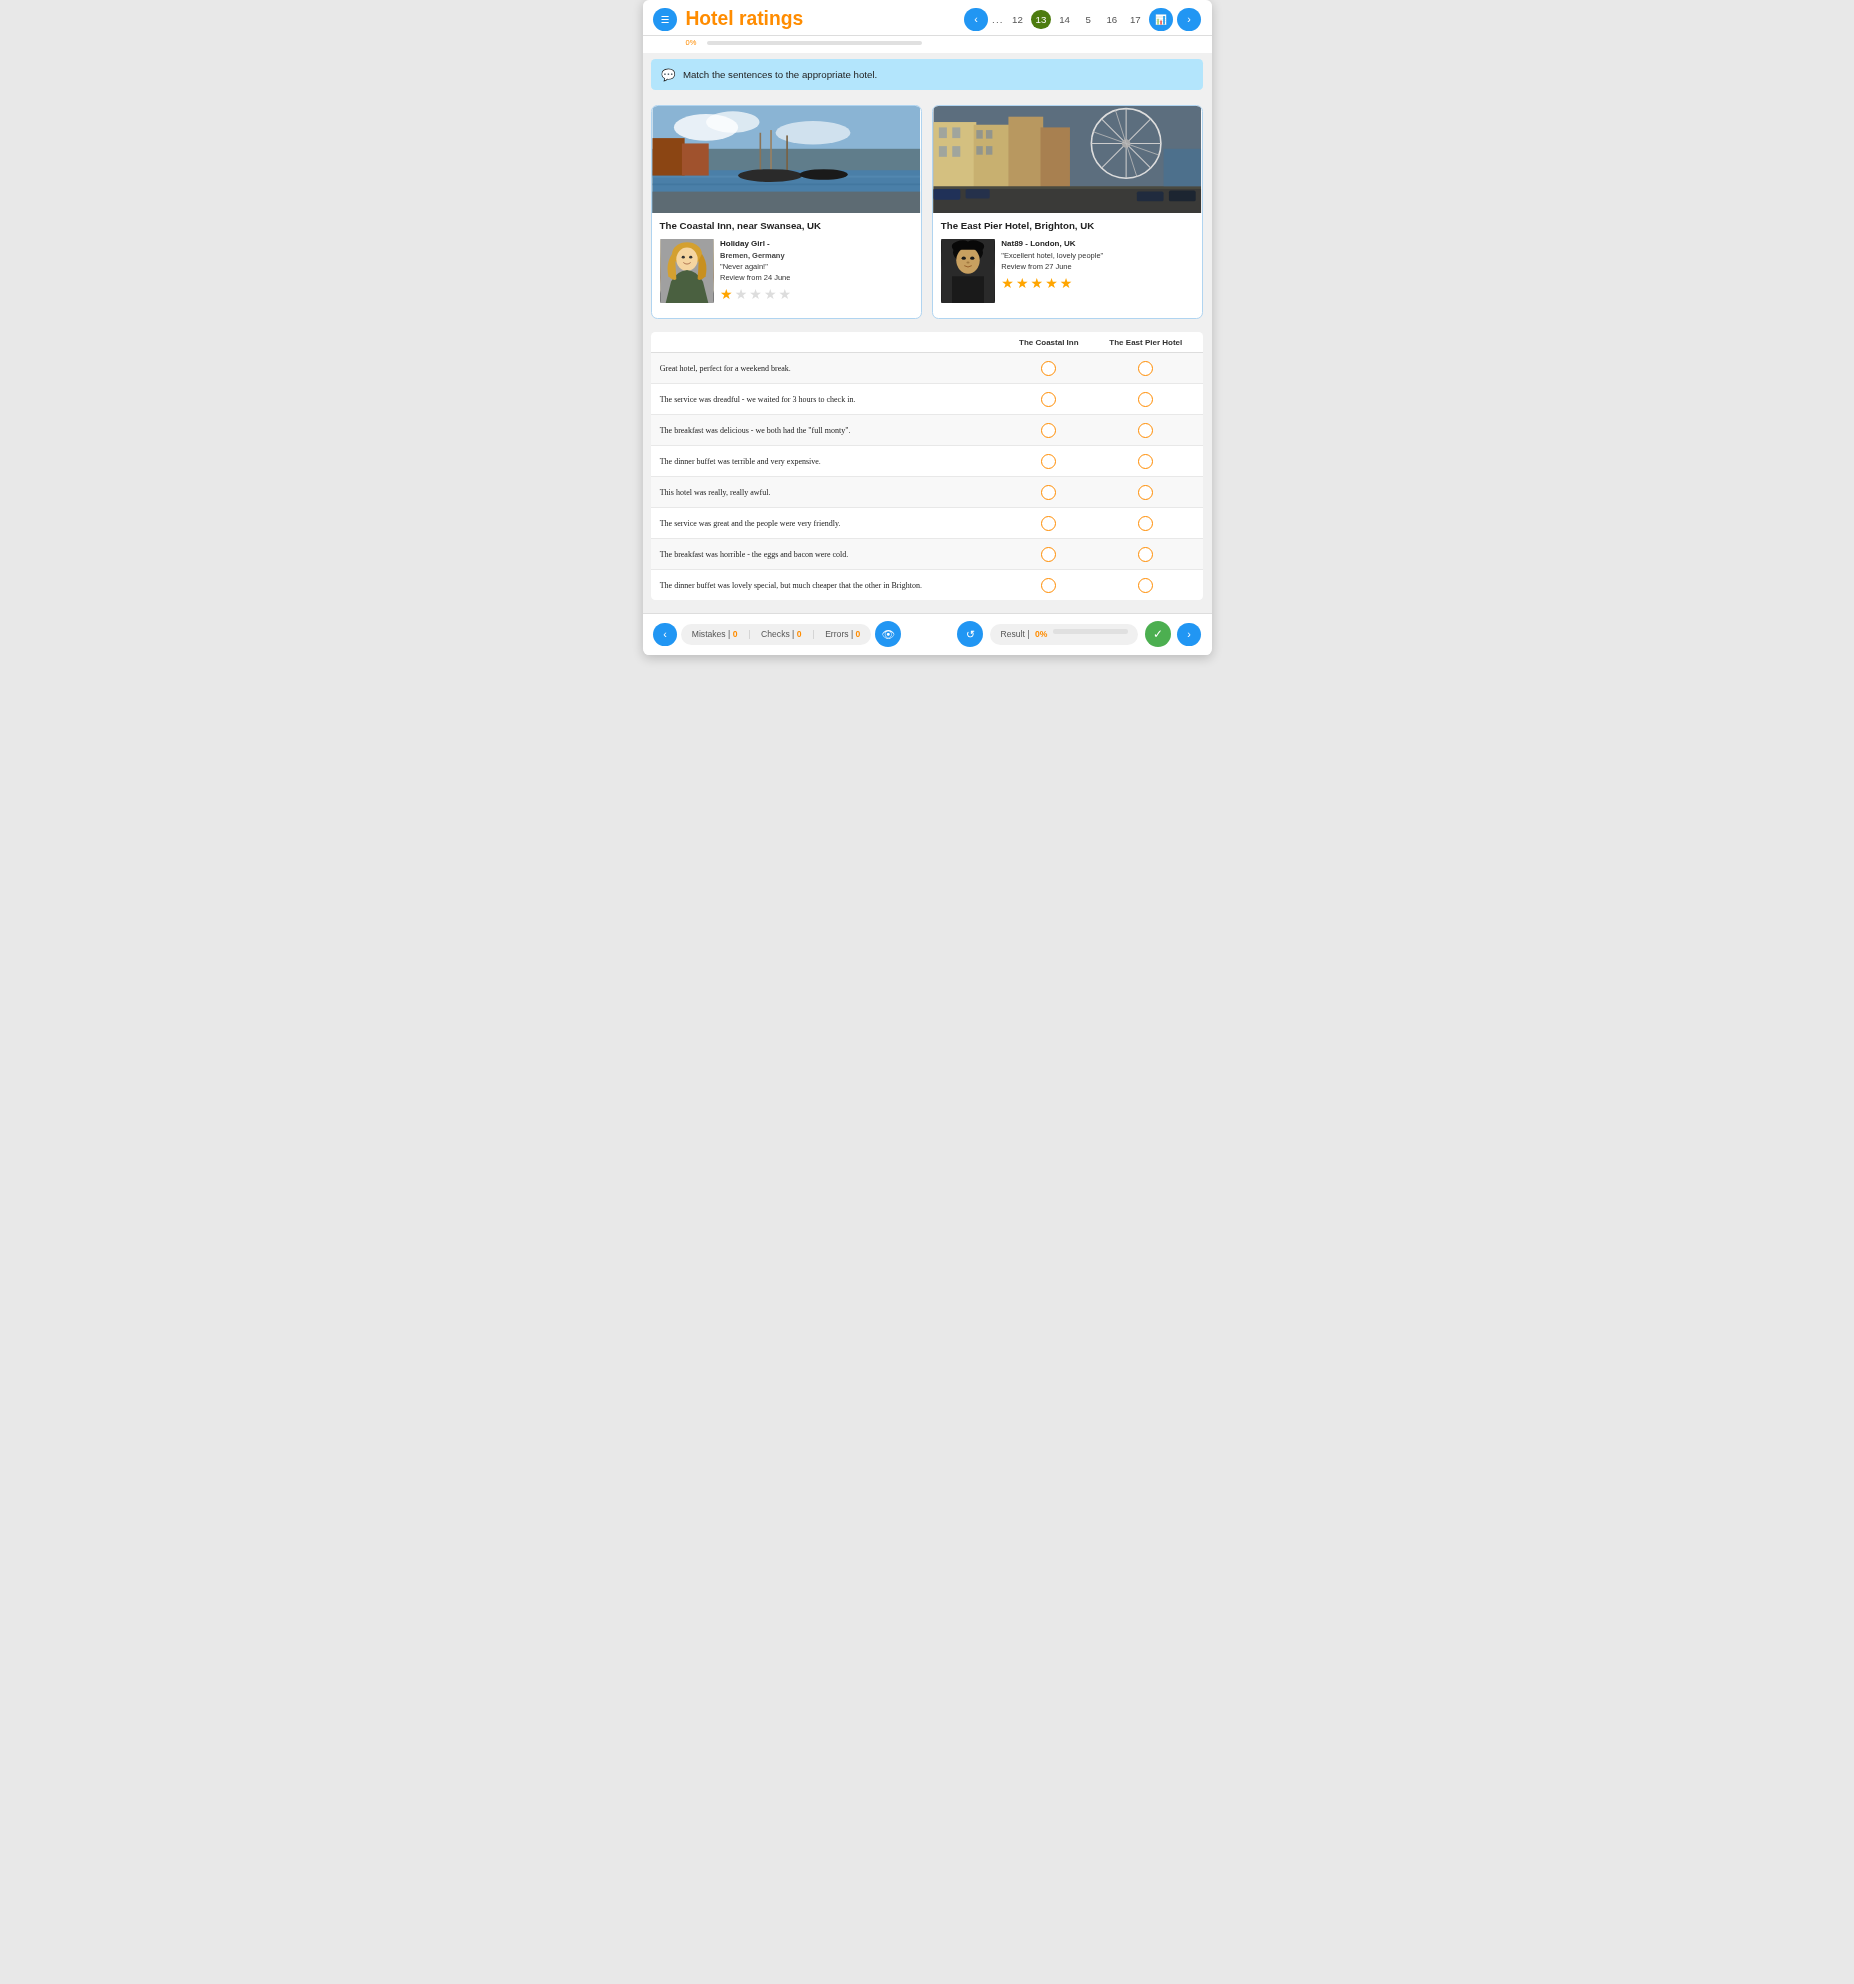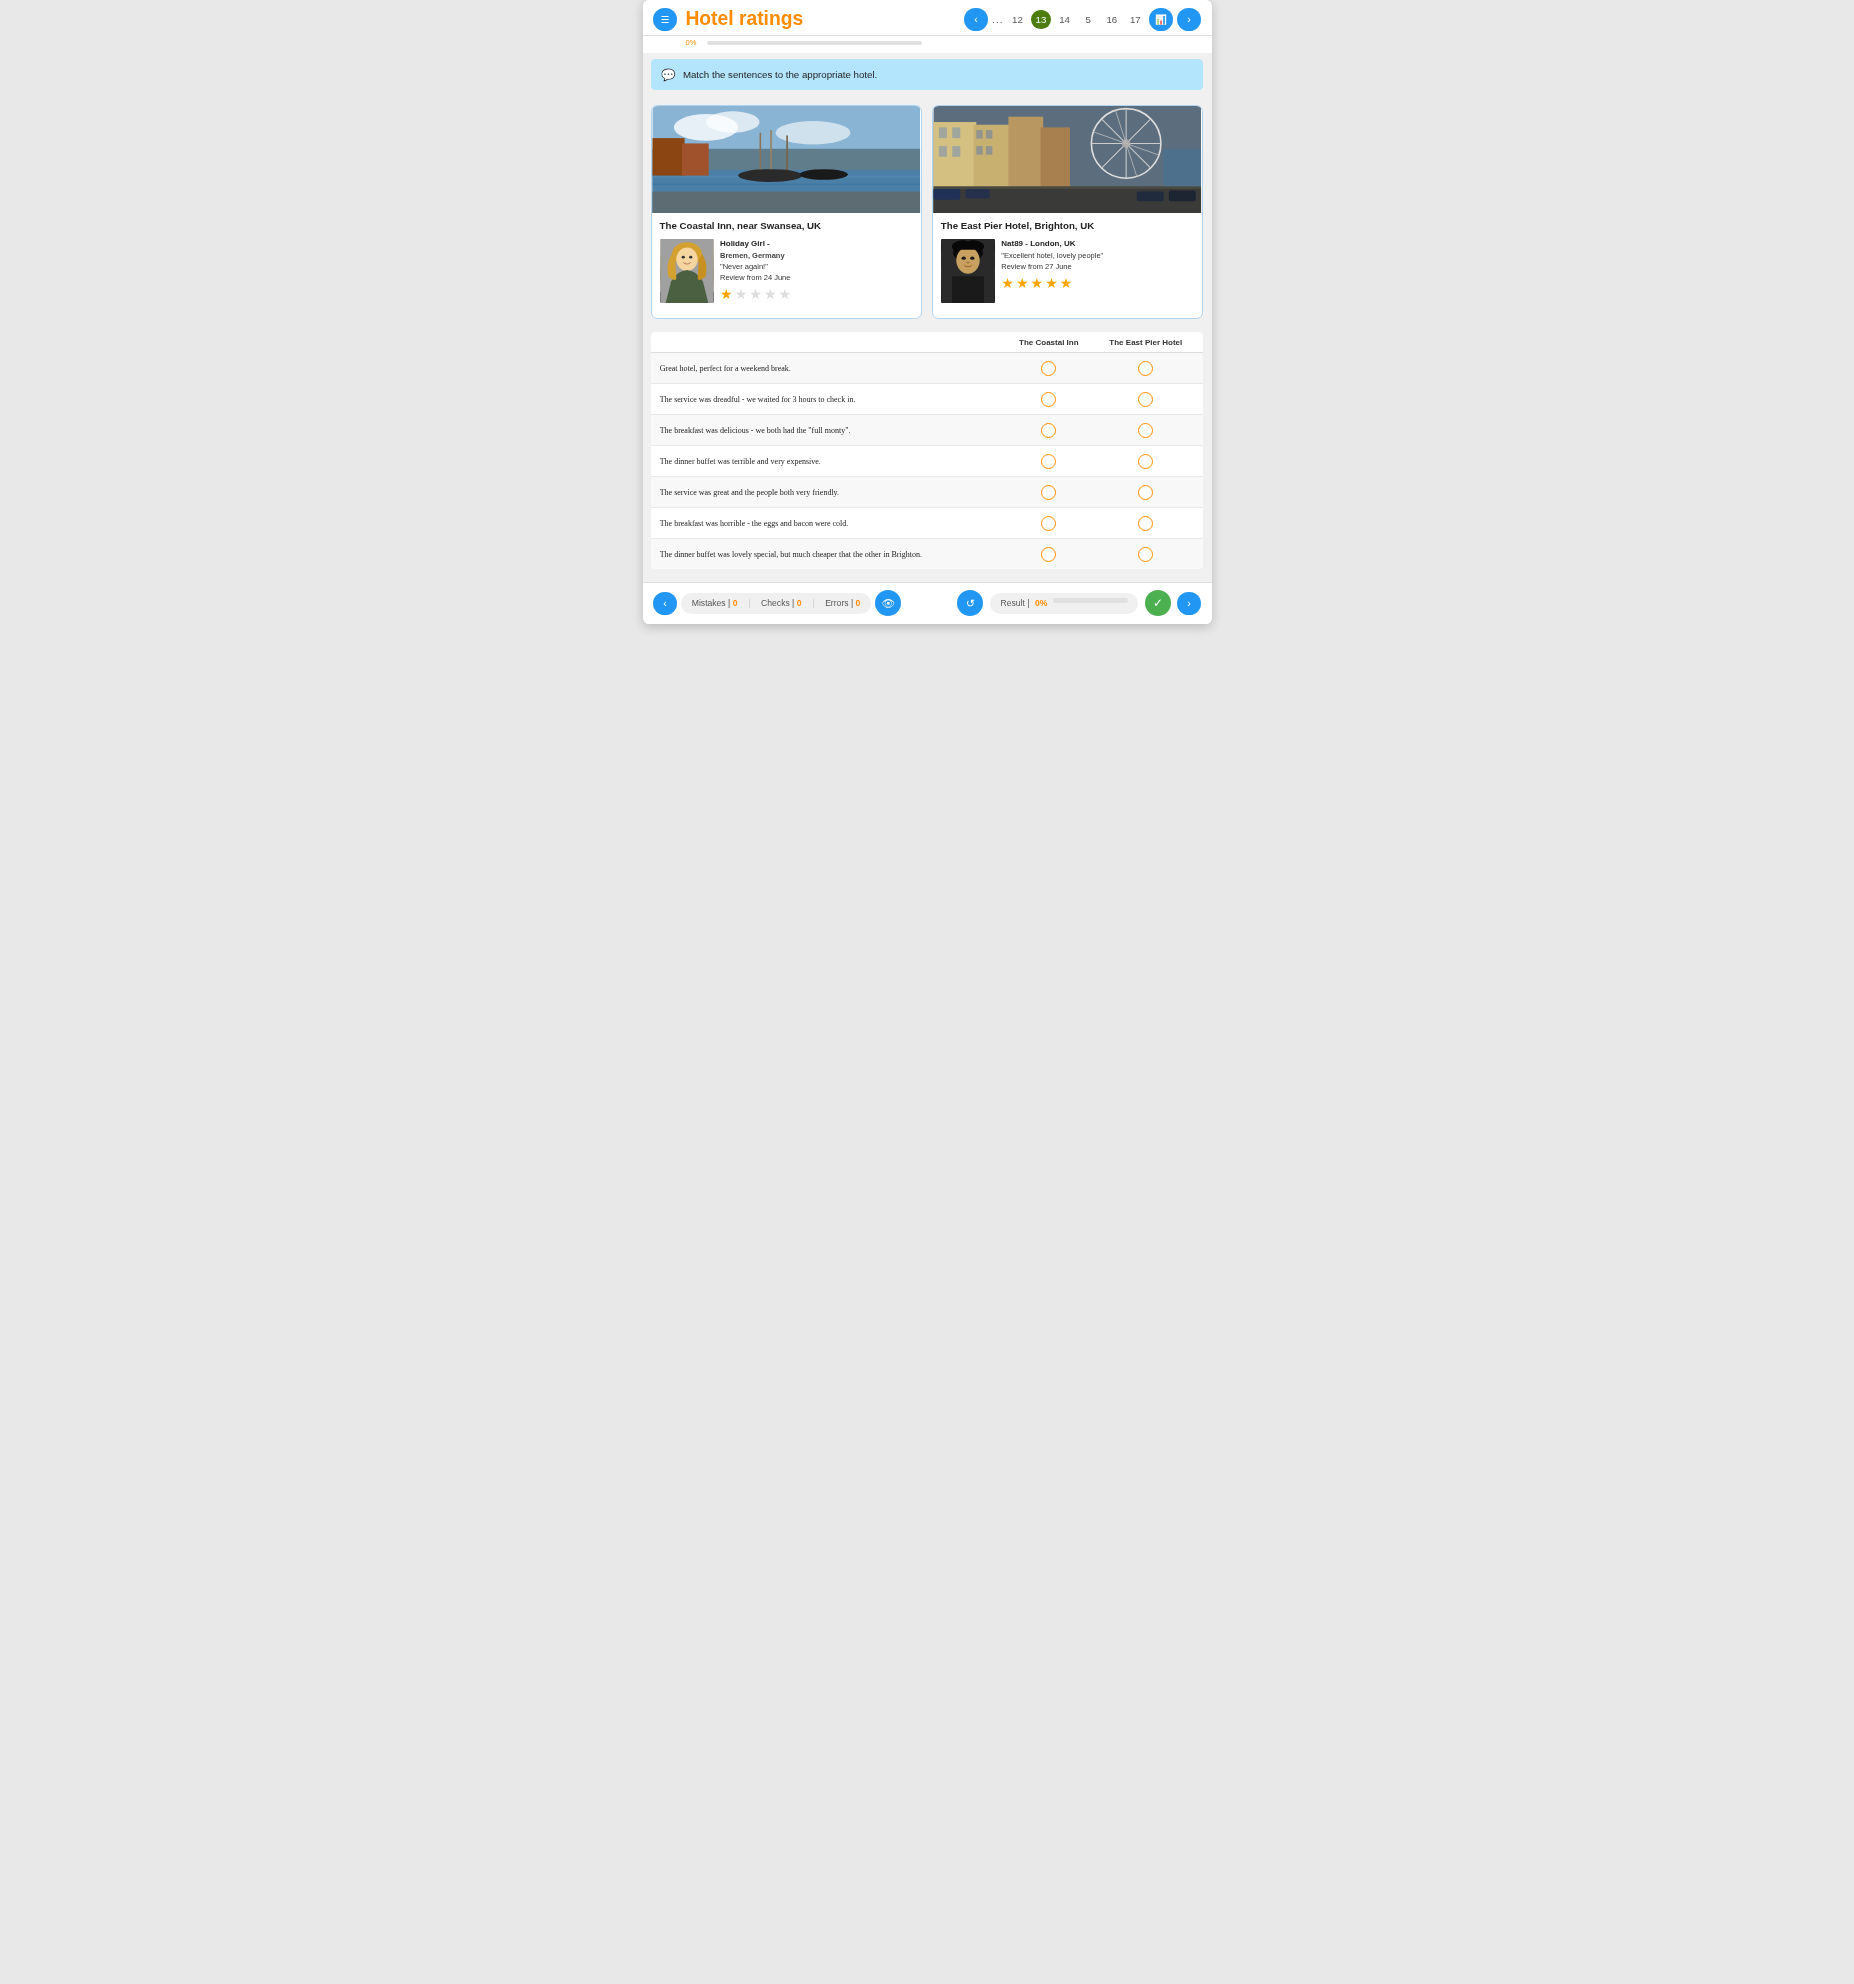--- a/index.html
+++ b/index.html
@@ -618,23 +618,32 @@
       <div class="table-row">
         <div class="sentence-text">The dinner buffet was terrible and very expensive.</div>
         <div class="radio-cell">
           <input type="radio" class="radio-btn" name="row3" style="">
         </div>
         <div class="radio-cell">
           <input type="radio" class="radio-btn" name="row3" style="">
         </div>
       </div>
 
-
       <div class="table-row">
-        <div class="sentence-text">The service was great and the people both very friendly.</div>
+        <div class="sentence-text">This hotel was really, really awful.</div>
+        <div class="radio-cell">
+          <input type="radio" class="radio-btn" name="row4" style="">
+        </div>
+        <div class="radio-cell">
+          <input type="radio" class="radio-btn" name="row4" style="">
+        </div>
+      </div>
+
+      <div class="table-row">
+        <div class="sentence-text">The service was great and the people were very friendly.</div>
         <div class="radio-cell">
           <input type="radio" class="radio-btn" name="row5" style="">
         </div>
         <div class="radio-cell">
           <input type="radio" class="radio-btn" name="row5" style="">
         </div>
       </div>
 
       <div class="table-row">
         <div class="sentence-text">The breakfast was horrible - the eggs and bacon were cold.</div>

